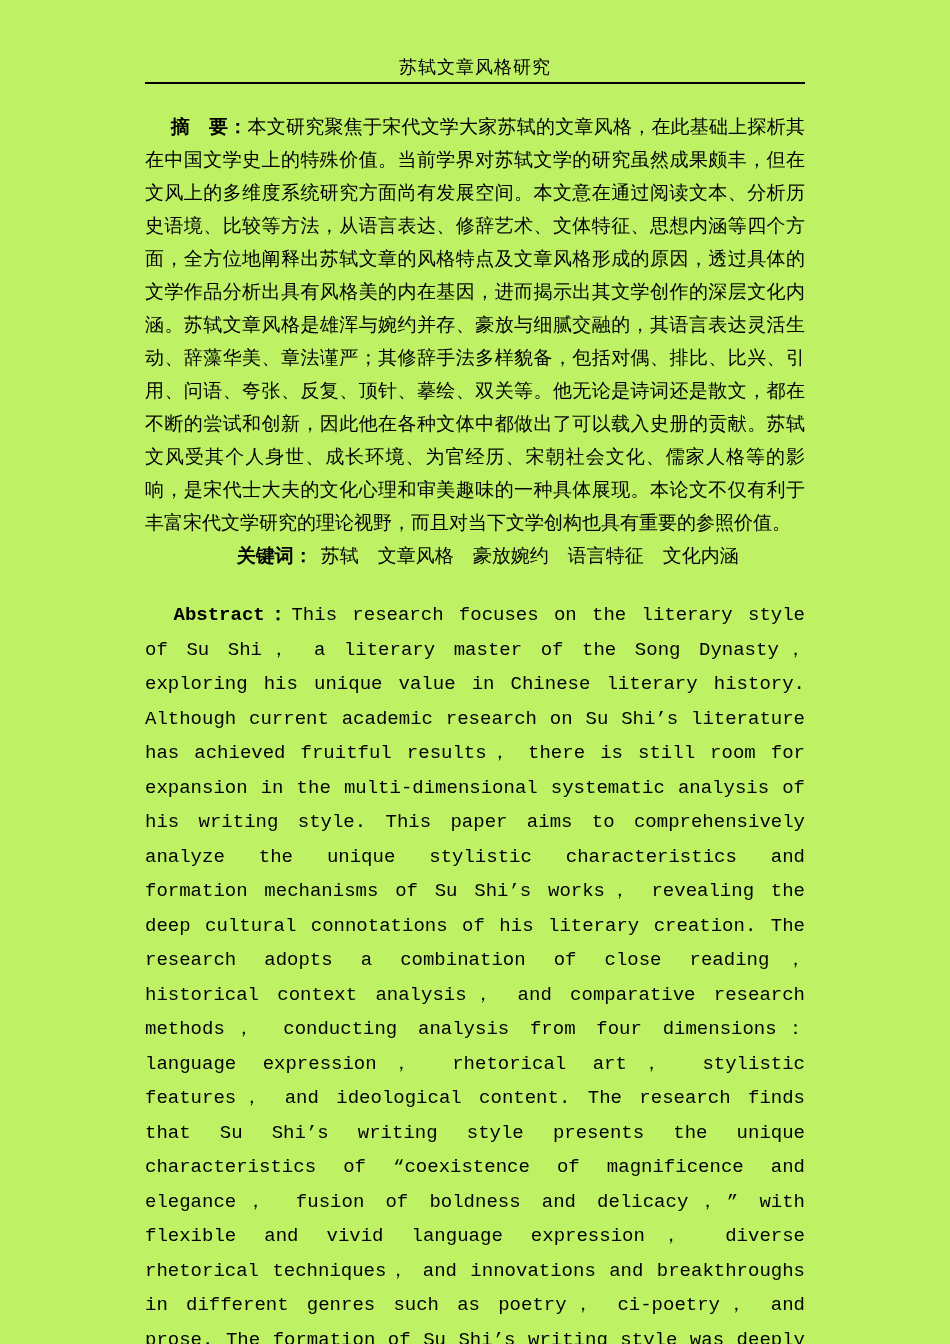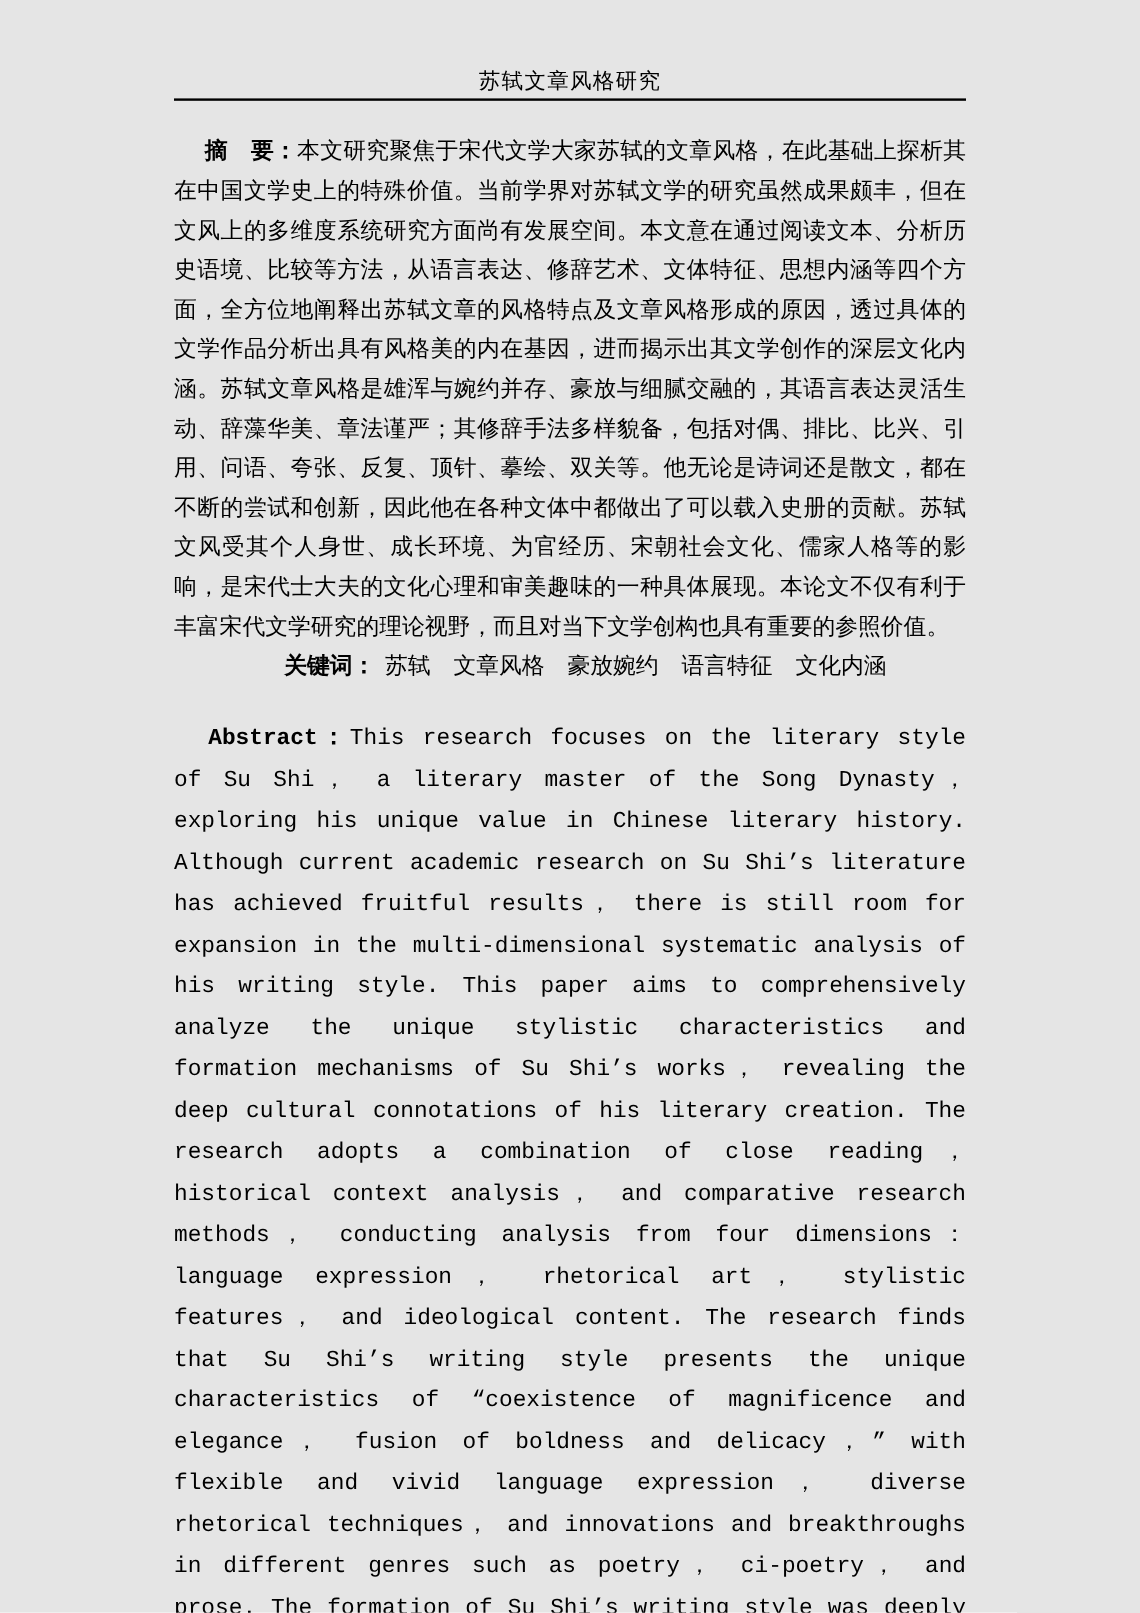--- a/index.html
+++ b/index.html
@@ -11,21 +11,21 @@
     width: 950px;
     height: 1344px;
     overflow: hidden;
     color: #000000;
     font-family: "Liberation Serif", "DejaVu Serif", serif;
   }
   .page {
     position: relative;
     width: 950px;
     height: 1344px;
-    background: #e5e5e5;
+    background: #bef264;
     box-sizing: border-box;
   }
   .header {
     width: 660px;
     margin: 0 auto;
     padding-top: 52px;
     border-bottom: 2px solid #000000;
   }
   .header-title {
     text-align: center;

